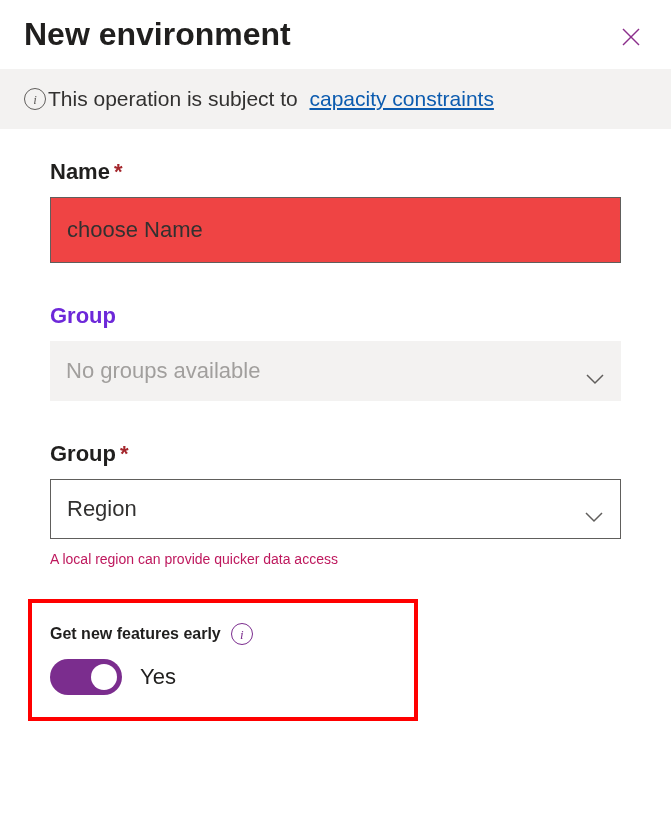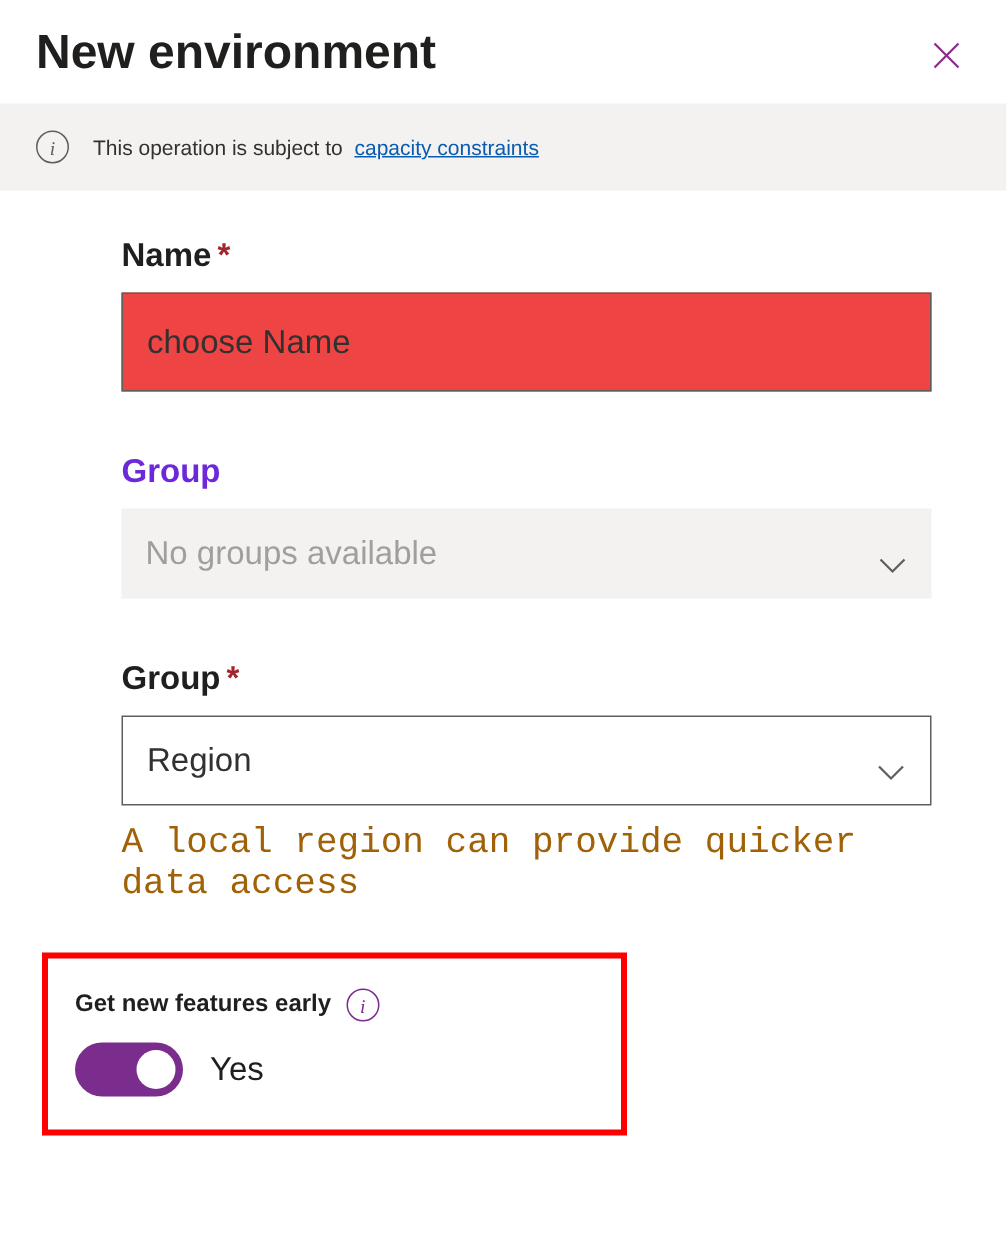--- a/index.html
+++ b/index.html
@@ -39,22 +39,22 @@
       width: 24px;
       height: 24px;
       stroke: #8b2f8b;
       stroke-width: 1.5;
     }
     .info-banner {
       background: #f3f2f1;
       padding: 18px 24px;
       display: flex;
       align-items: center;
-      gap: 16px;
-      font-size: 14px;
+      gap: 2px;
+      font-size: 21px;
       color: #323130;
     }
     .info-icon-circle {
       width: 22px;
       height: 22px;
       border: 1.5px solid #605e5c;
       border-radius: 50%;
       display: flex;
       align-items: center;
       justify-content: center;
@@ -76,21 +76,20 @@
     .form {
       padding: 30px 50px 24px 50px;
       display: flex;
       flex-direction: column;
       gap: 40px;
     }
     .field {
       display: flex;
       flex-direction: column;
       gap: 12px;
-      margin-left: 31px;
     }
     .field-label {
       font-size: 22px;
       font-weight: 600;
       color: #201f1e;
     }
     .required {
       color: #a4262c;
       margin-left: 4px;
     }
@@ -130,24 +129,23 @@
       height: 12px;
     }
     .chevron-down svg {
       width: 100%;
       height: 100%;
       stroke: #605e5c;
       stroke-width: 1.5;
       fill: none;
     }
     .help-text {
-      font-size: 24px;
-      color: #a16207;
+      font-size: 14px;
+      color: #be185d;
       margin-top: 0px;
-      font-family: Liberation Mono, monospace;
     }
     .highlight-box {
       border: 4px solid #ff0000;
       padding: 20px 18px 22px 18px;
       display: flex;
       flex-direction: column;
       gap: 14px;
       width: 390px;
       margin-left: -22px;
       margin-top: -8px;

